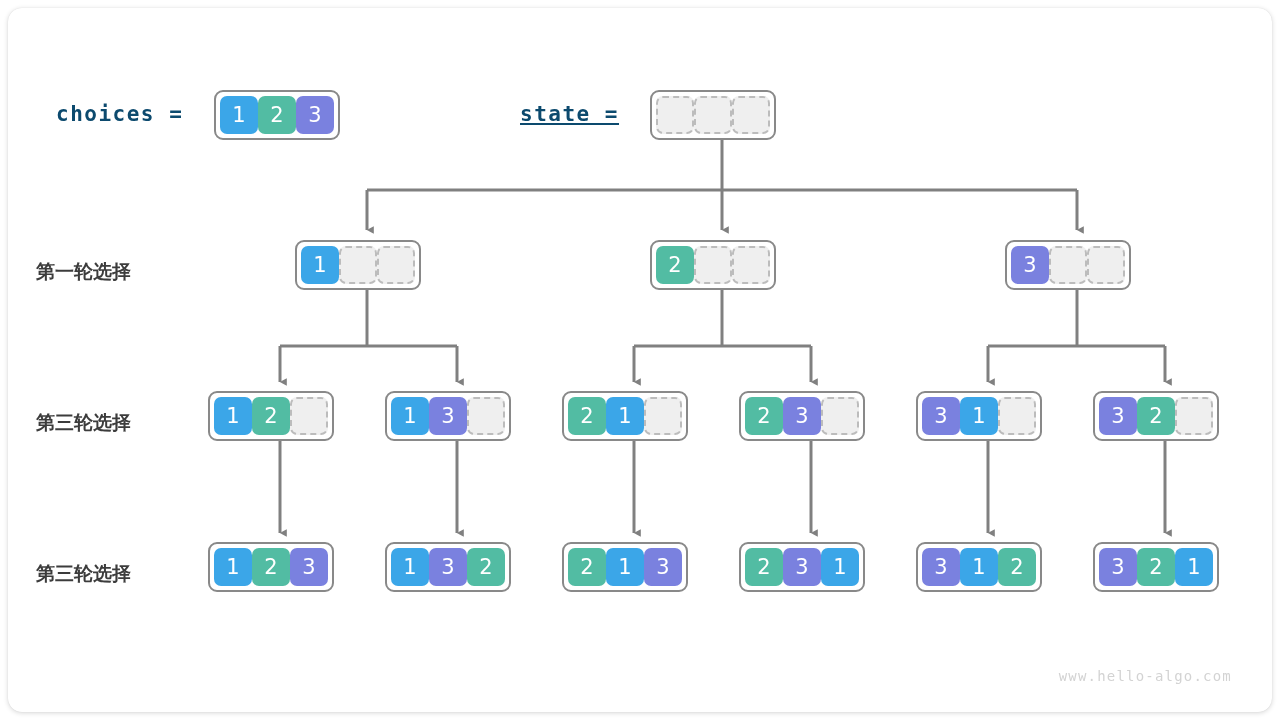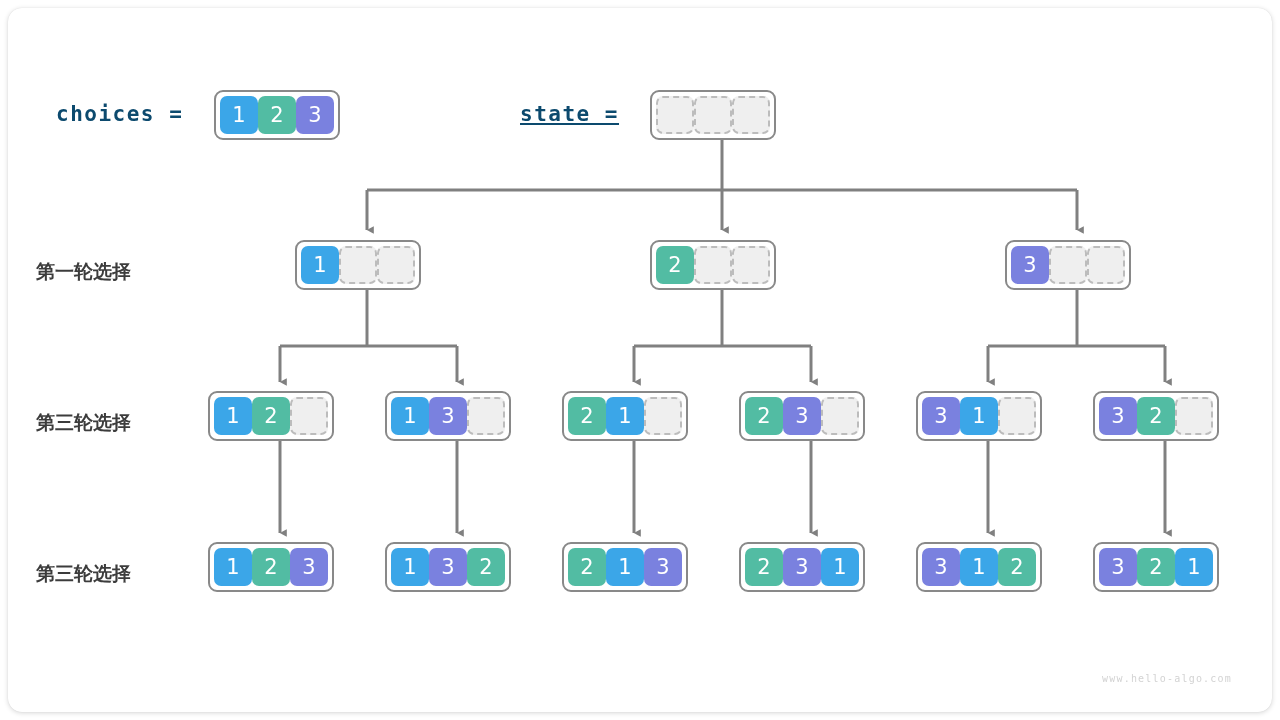--- a/index.html
+++ b/index.html
@@ -28,21 +28,21 @@
     letter-spacing:1.5px;white-space:nowrap;
   }
   .row-label{
     position:absolute;
     font-family:"DejaVu Sans","Liberation Sans",sans-serif;
     font-size:19px;color:#3c3c3c;white-space:nowrap;font-weight:bold;
   }
   .watermark{
     position:absolute;right:40px;bottom:28px;
     font-family:"DejaVu Sans Mono","Liberation Mono",monospace;
-    font-size:10px;color:#d3d3d3;letter-spacing:1.2px;white-space:nowrap;text-align:right;
+    font-size:14px;color:#d3d3d3;letter-spacing:1.2px;white-space:nowrap;text-align:right;
   }
 
   
   .array{
     position:absolute;
     display:flex;align-items:center;
     border:2.5px solid #898989;
     border-radius:9px;
     background:#ffffff;
     padding:4px;

